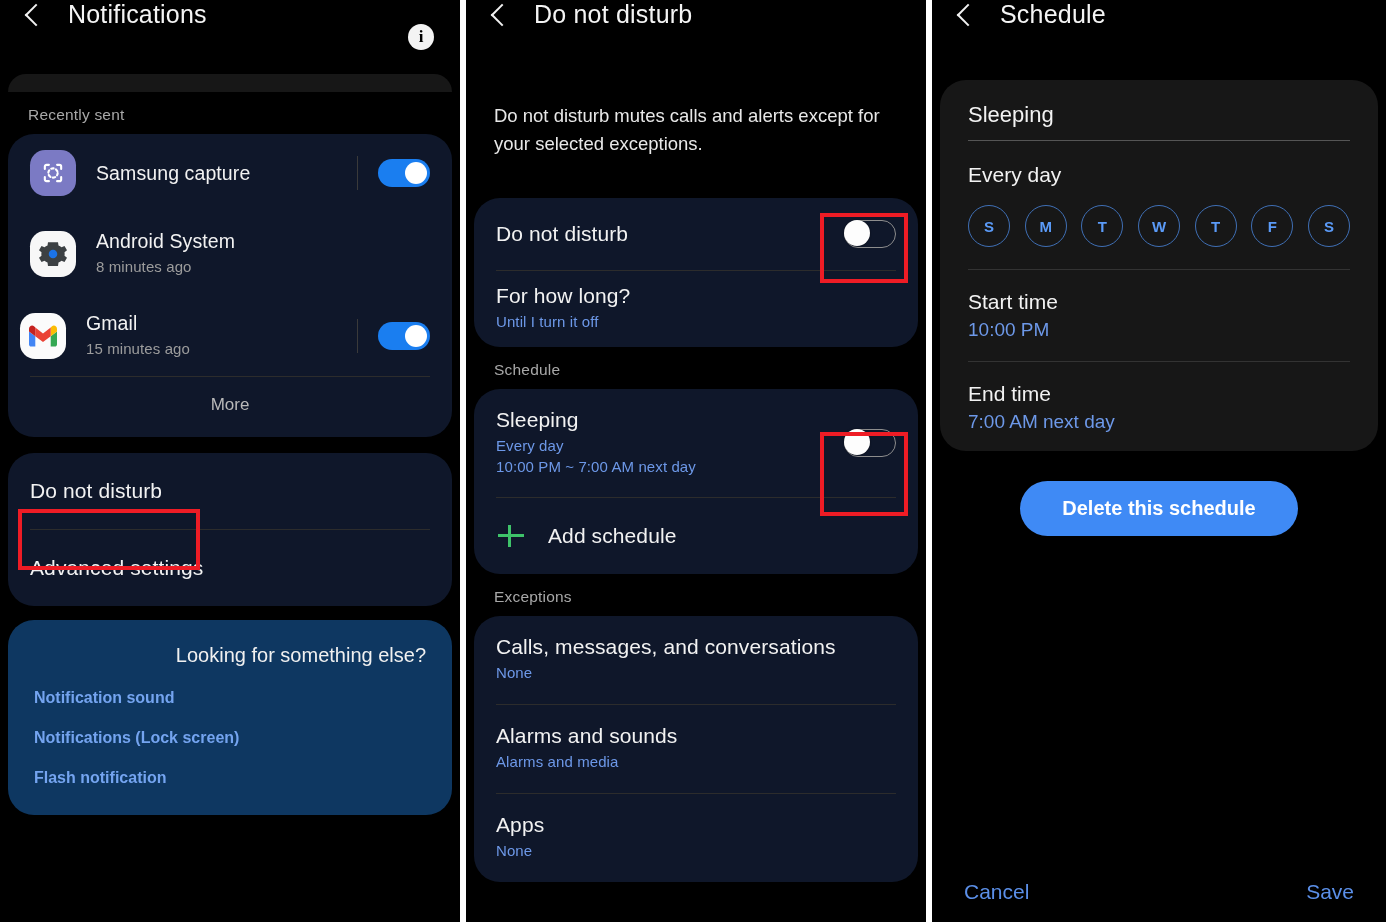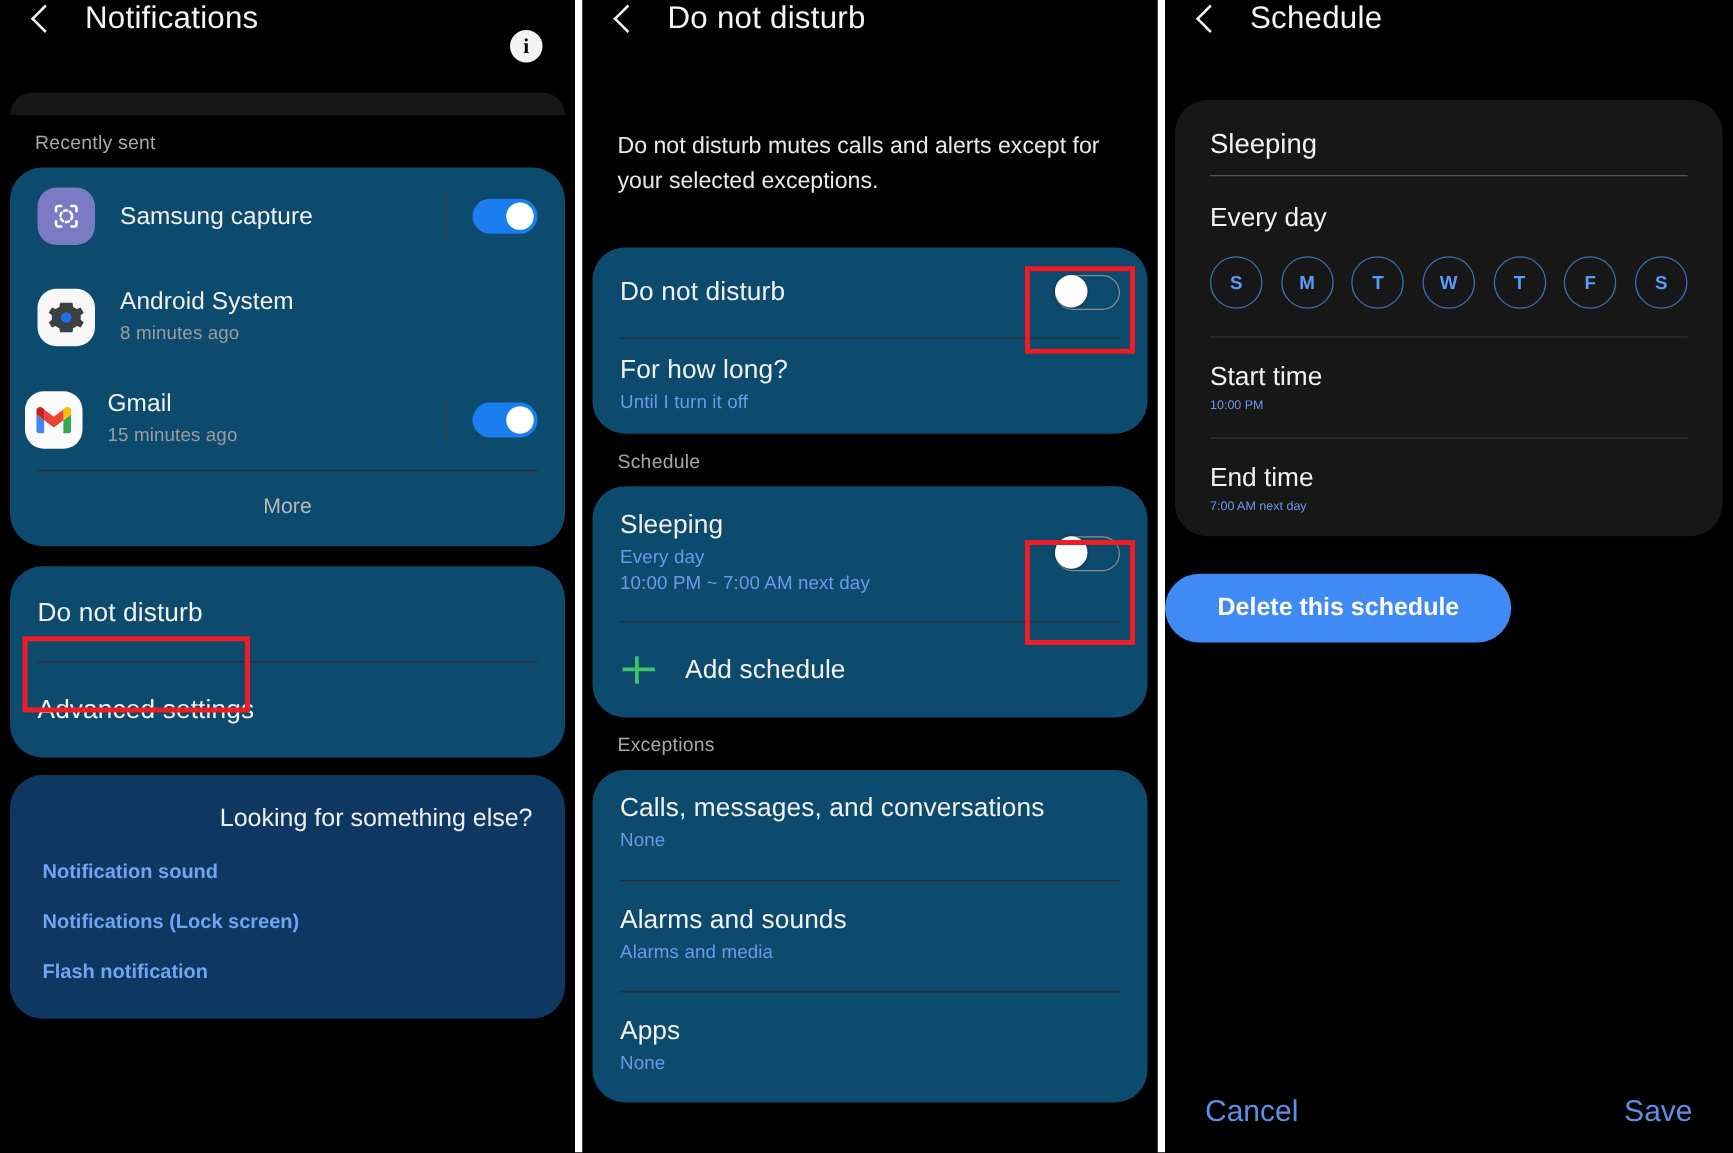--- a/index.html
+++ b/index.html
@@ -35,21 +35,21 @@
     position: absolute; right: 26px; top: 24px;
     width: 26px; height: 26px; border-radius: 50%;
     background: #f3f3f3; color: #000;
     font-size: 17px; font-weight: 700; font-family: "Liberation Serif", serif;
     display: flex; align-items: center; justify-content: center;
     cursor: pointer;
   }
 
   
   .card {
-    background: #0c4a6e; border-radius: 26px; margin: 0 8px;
+    background: #0f172a; border-radius: 26px; margin: 0 8px;
   }
   .sect-label {
     color: #a8a8a8; font-size: 15.5px; padding: 14px 0 10px 28px; letter-spacing: .2px;
   }
   .row { display: flex; align-items: center; padding: 0 22px; position: relative; }
   .row-txt { flex: 1 1 auto; min-width: 0; }
   .row-title { color: #f2f2f2; font-size: 19.5px; font-weight: 400; letter-spacing: .1px; }
   .row-sub { color: #6d98e8; font-size: 15px; margin-top: 4px; letter-spacing: .1px; line-height: 1.35; }
   .row-sub.grey { color: #9c9c9c; }
   .hair { height: 1px; background: #2c2c2c; margin: 0 22px; }
@@ -115,32 +115,32 @@
   .days { display:flex; justify-content: space-between; margin: 18px 28px 0; }
   .day {
     width: 42px; height: 42px; border-radius: 50%;
     border: 1px solid #3f6fb5; color:#5b9bf8;
     display:flex; align-items:center; justify-content:center;
     font-size: 15px; font-weight: 700; cursor: pointer;
   }
   .sched-hair { height:1px; background:#333; margin: 22px 28px 0; }
   .tm { margin: 0 28px; padding: 20px 0 4px; cursor:pointer; }
   .tm-t { color:#f2f2f2; font-size: 21px; }
-  .tm-v { color:#6d98e8; font-size: 10px; margin-top: 5px; }
-  .del-wrap { display:flex; margin-top: 30px; }
+  .tm-v { color:#6d98e8; font-size: 19px; margin-top: 5px; }
+  .del-wrap { display:flex; justify-content:center; margin-top: 30px; }
   .del-btn {
     background:#3f8af5; color:#fff; font-size:20px; font-weight:700;
     border:none; border-radius: 30px; padding: 16px 42px; cursor: pointer;
     font-family: "Liberation Sans", sans-serif;
   }
   .footer-btns {
     position:absolute; left:0; right:0; bottom: 18px;
     display:flex; justify-content: space-between; padding: 0 32px;
   }
-  .foot-btn { color:#5b8fe8; font-size: 24px; cursor:pointer; }
+  .foot-btn { color:#5b8fe8; font-size: 21px; cursor:pointer; }
 
   .cut-card {
     background:#171717; height: 18px; margin: 0 8px;
     border-top-left-radius: 26px; border-top-right-radius: 26px;
   }
 </style>
 </head>
 <body>
 
 <div class="screens">

